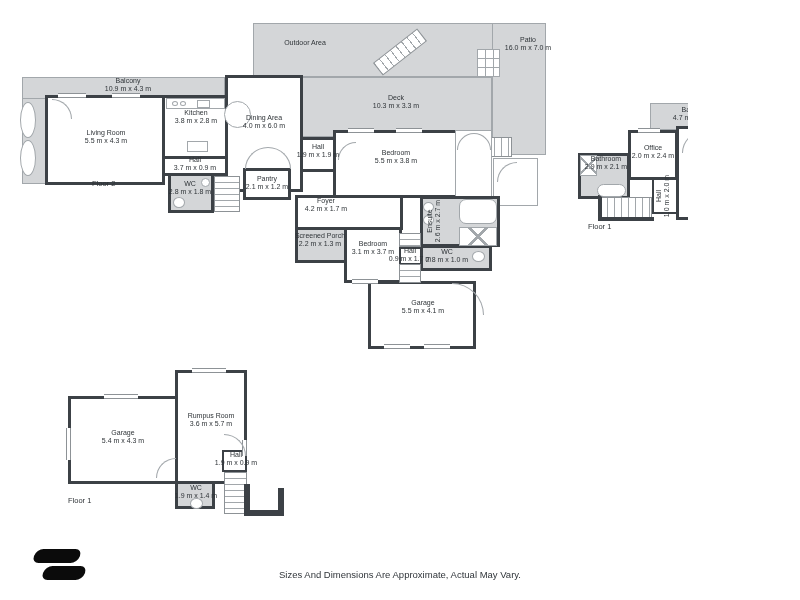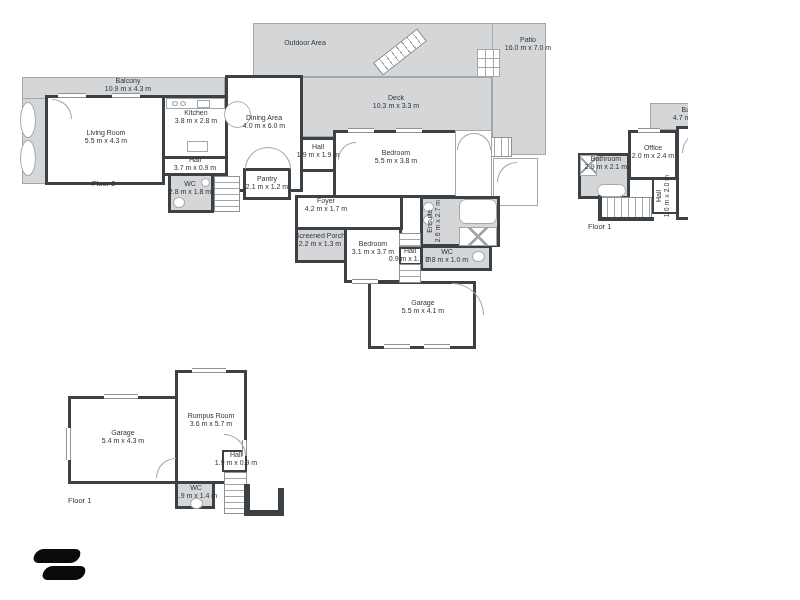--- a/index.html
+++ b/index.html
@@ -258,20 +258,21 @@
     </div>
   <div class="rlabel" style="left:196px;top:492px">
       <span>WC</span>
       <span>1.9 m x 1.4 m</span>
     </div>
 
   <div class="flabel" style="left:92px;top:179px">Floor 2</div>
   <div class="flabel" style="left:588px;top:222px">Floor 1</div>
   <div class="flabel" style="left:68px;top:496px">Floor 1</div>
 
+  <div class="disclaimer">Sizes And Dimensions Are Approximate, Actual May Vary.</div>
 
   <div class="logo-bar" style="left:34px;top:549px;width:46px;height:14px"></div>
   <div class="logo-bar" style="left:43px;top:566px;width:42px;height:14px"></div>
 
   <svg class="compass" width="46" height="54" viewBox="0 0 46 54">
     <text x="27" y="13" font-size="9" font-style="italic" fill="#111">N</text>
     <g transform="rotate(25 20 32)">
       <polygon points="20,10 30,48 20,40 10,48" fill="#111"></polygon>
     </g>
   </svg>

